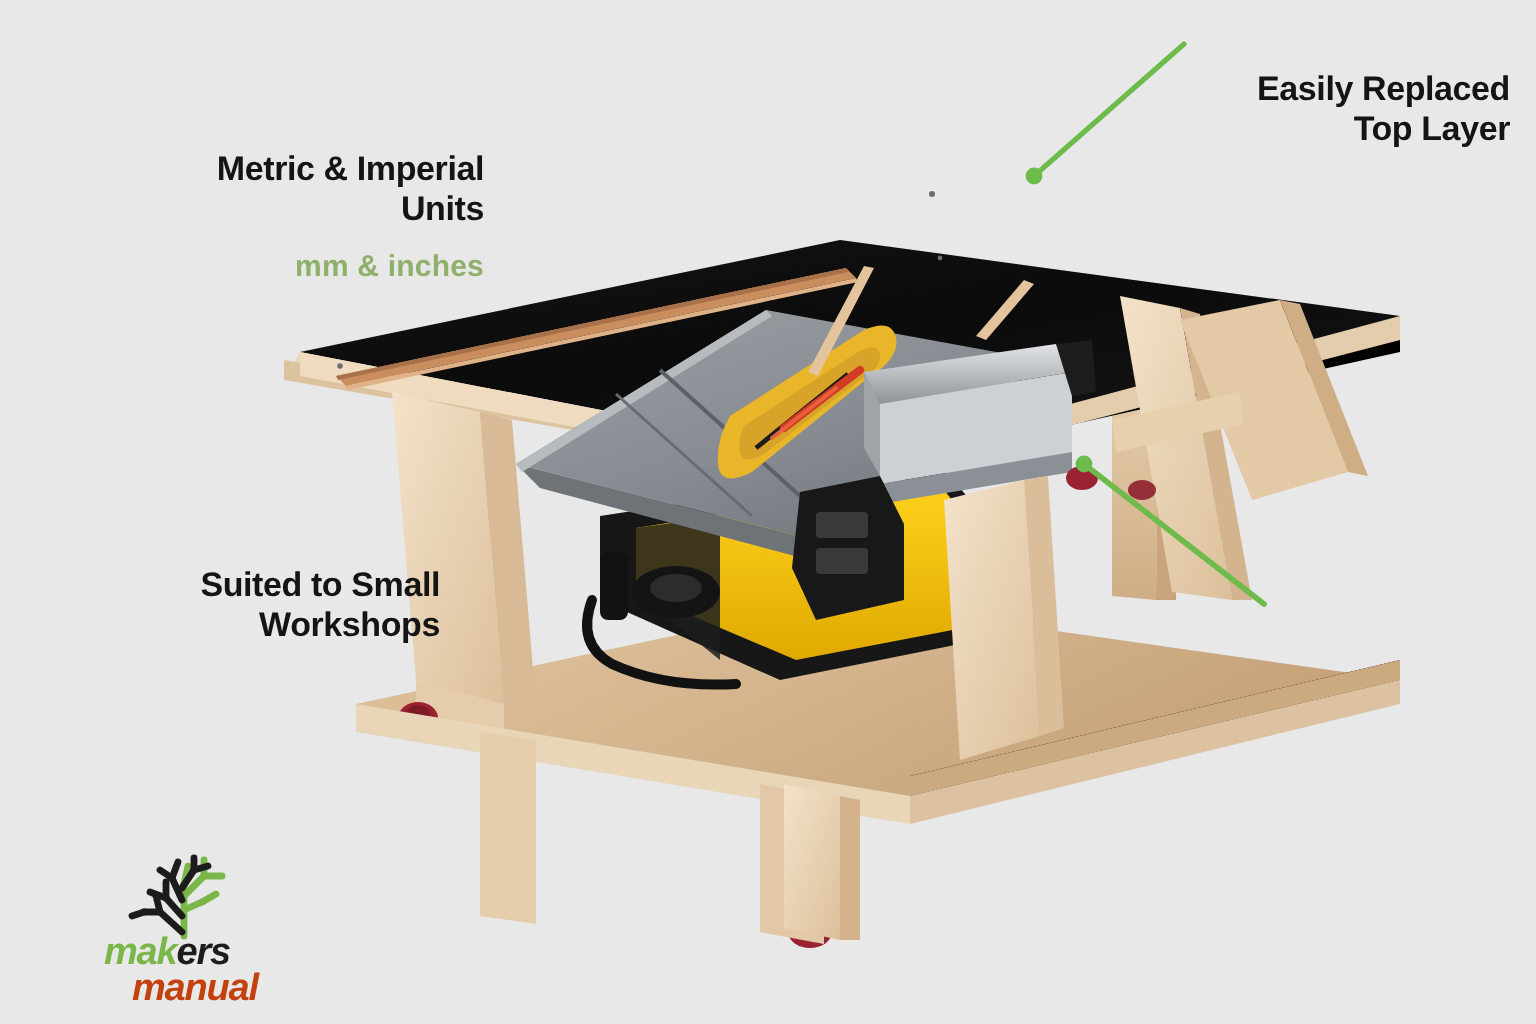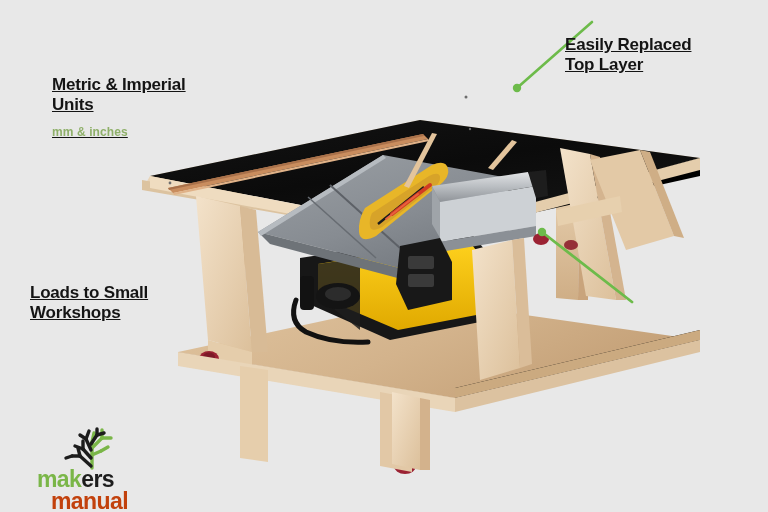--- a/index.html
+++ b/index.html
@@ -20,30 +20,29 @@
     background: #e8e8e8;
   }
 
   
   .callout {
     position: absolute;
     color: #141414;
     font-weight: bold;
     font-size: 17px;
     line-height: 1.22;
-    text-align: left;
+    text-align: right;
     letter-spacing: -0.2px;
     white-space: pre-line;
-    text-decoration: underline;
   }
   .callout .sub {
     display: block;
     color: #8fb06a;
     font-weight: bold;
-    font-size: 12px;
+    font-size: 15px;
     margin-top: 9px;
     letter-spacing: 0.1px;
   }
   #callout-metric   { left: 52px;  top: 54px;  width: 190px; }
   #callout-toplayer { left: 565px; top: 14px;  width: 190px; }
   #callout-small    { left: 30px;  top: 262px; width: 190px; }
   #callout-storage  { left: 555px; top: 304px; width: 180px; }
   #callout-simple   { left: 455px; top: 404px; width: 210px; }
 
   
@@ -65,27 +64,28 @@
   
   #logo {
     position: absolute;
     left: 36px;
     top: 424px;
     width: 120px;
     height: 82px;
   }
   #logo .wordmark {
     position: absolute;
-    left: 1px;
+    left: 16px;
     top: 44px;
     width: 116px;
     font-weight: bold;
-    font-size: 23px;
+    font-size: 19px;
     line-height: 0.96;
     letter-spacing: -0.6px;
+    font-style: italic;
   }
   #logo .w1 { display:block; }
   #logo .w1 .g { color: #7ab648; }
   #logo .w1 .d { color: #1c1c1c; }
   #logo .w2 { display:block; color:#c2410c; margin-left: 14px; }
 </style>
 </head>
 <body>
 
 <div id="scene">
@@ -277,21 +277,21 @@
 Units</span>
     <span class="sub">mm &amp; inches</span>
   </div>
 
   <div class="callout" id="callout-toplayer">
     <span>Easily Replaced
 Top Layer</span>
   </div>
 
   <div class="callout" id="callout-small">
-    <span>Loads to Small
+    <span>Suited to Small
 Workshops</span>
   </div>
 
 
 
   <div id="logo">
     <svg width="120" height="46" viewBox="0 0 120 46" xmlns="http://www.w3.org/2000/svg">
 
       <g stroke="#7ab648" stroke-width="3.4" fill="none" stroke-linecap="round">
         <path d="M56,44 L56,18"></path>

